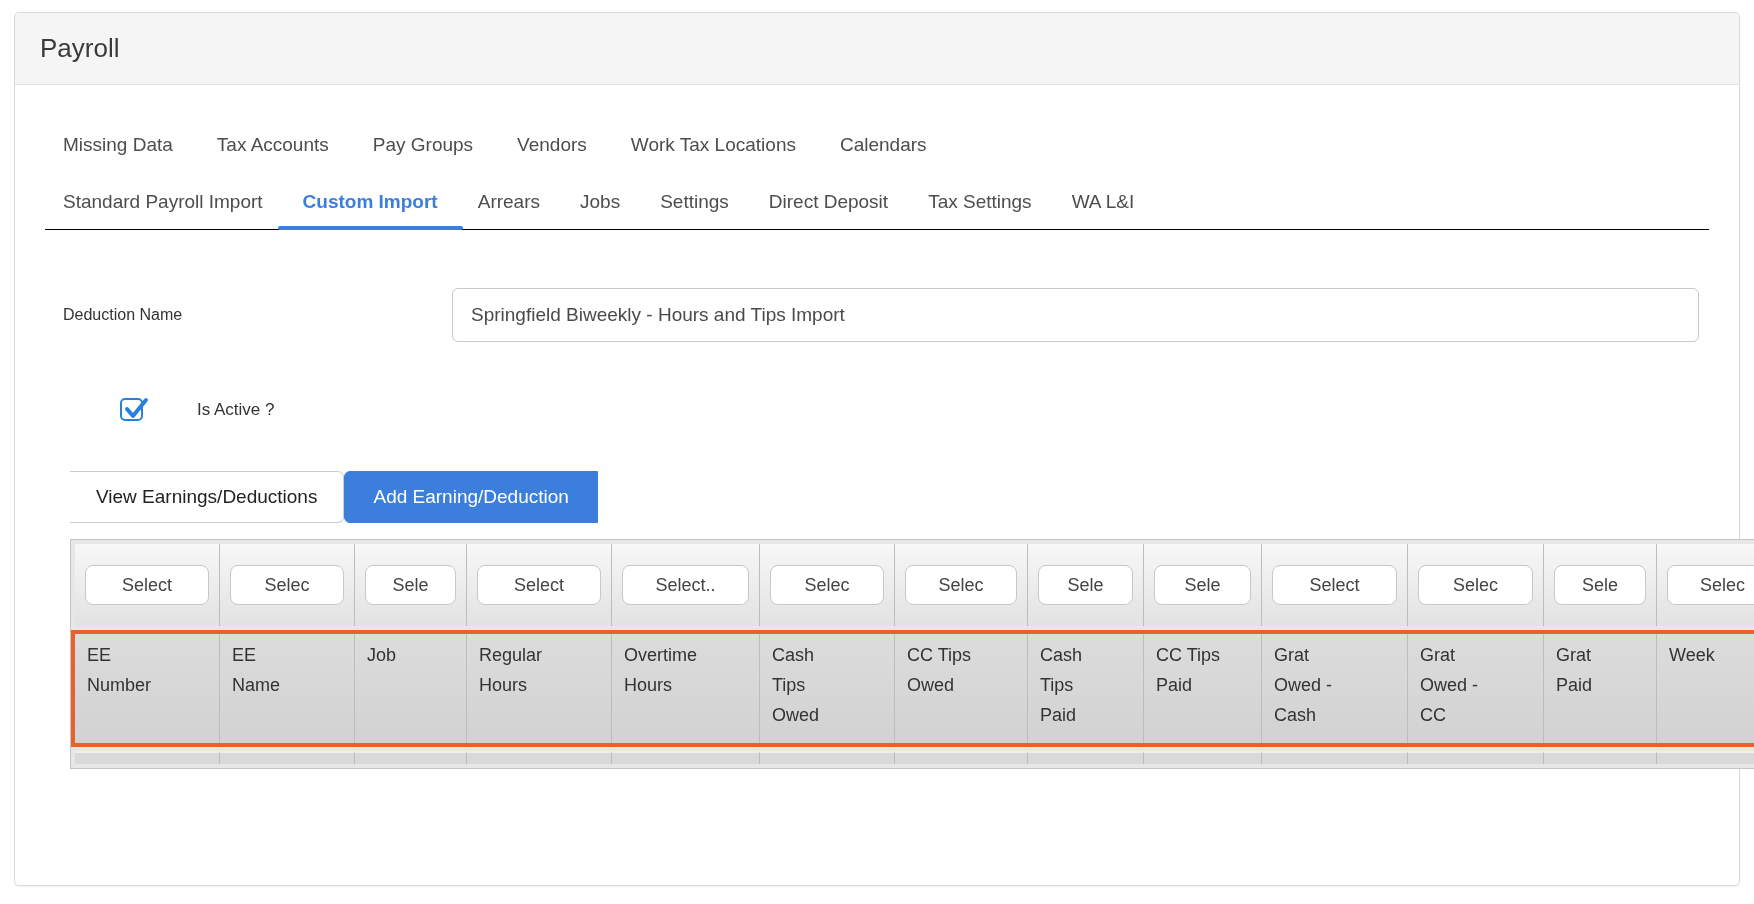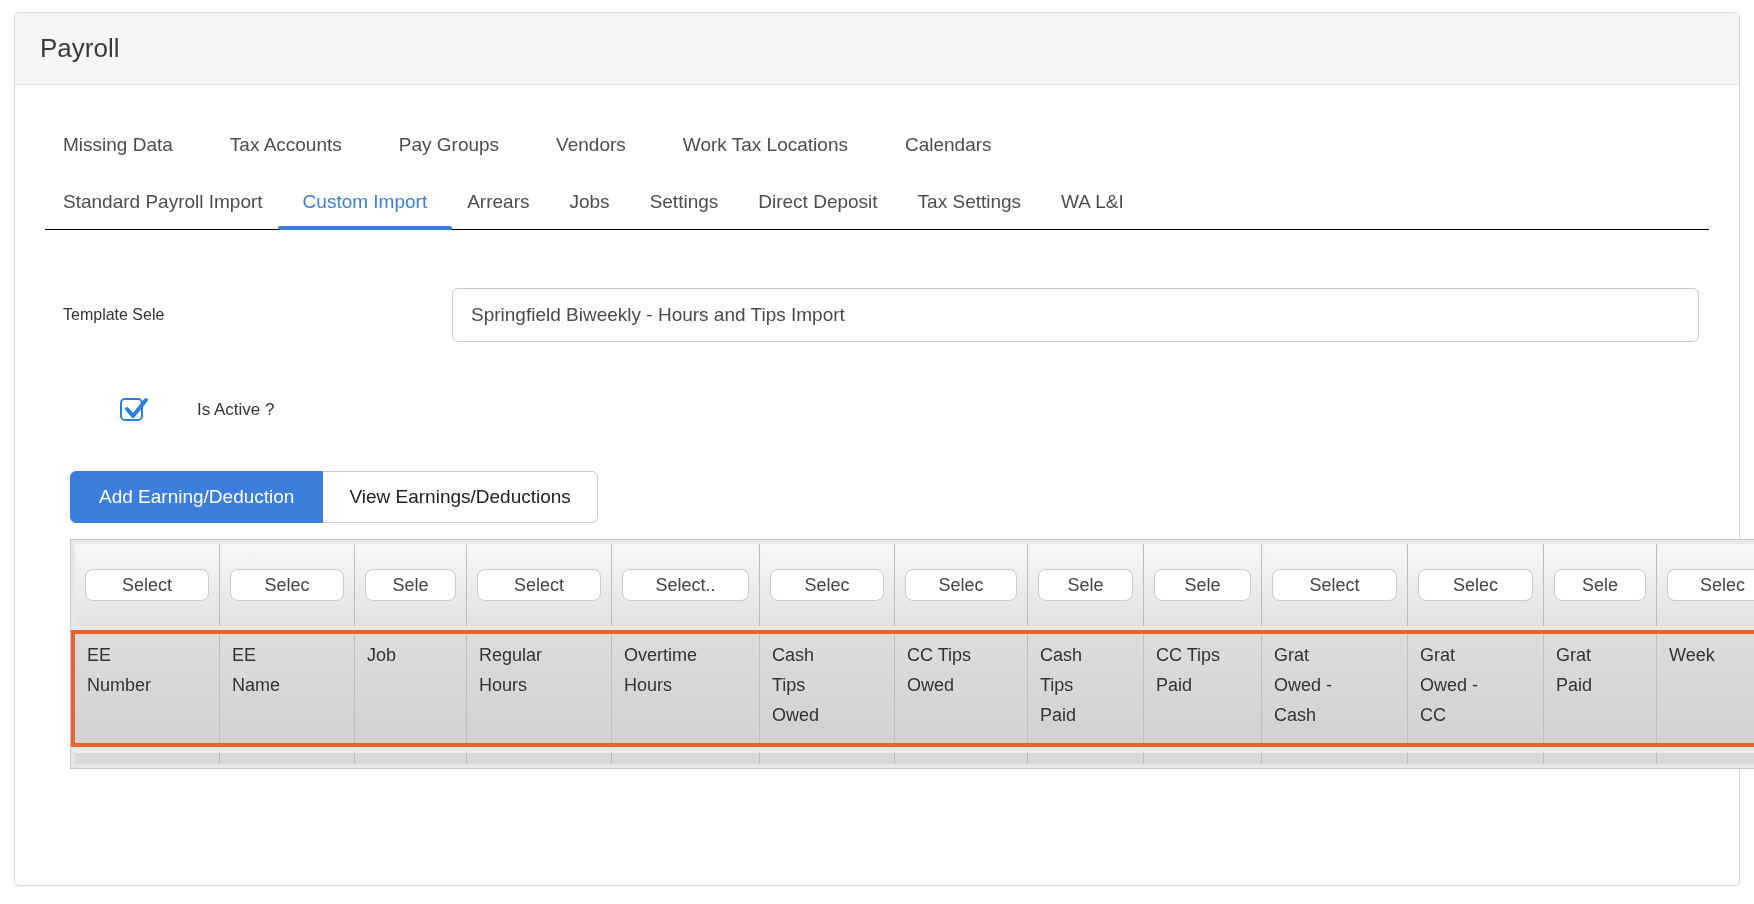--- a/index.html
+++ b/index.html
@@ -17,29 +17,29 @@
     background:#fff;border:1px solid #d9d9d9;border-radius:5px;
     box-shadow:0 1px 2px rgba(0,0,0,.06);
   }
   .panel-heading{
     background:#f5f5f5;border-bottom:1px solid #e3e3e3;
     border-radius:5px 5px 0 0;height:72px;padding:20px 0 0 25px;
   }
   .panel-title{font-size:26px;color:#3a3a3a;}
   .panel-body{padding:0 30px;}
   
-  .tabs-row{display:flex;gap:57px;padding-left:18px;}
+  .tabs-row{display:flex;gap:44px;padding-left:18px;}
   .tabs-row1{margin-top:40px;}
   .tabs-row2-wrap{border-bottom:1px solid #000000;margin-top:10px;}
   .tabs-row2{gap:40px;}
   .tab{
     font-size:19px;color:#4d4d4d;cursor:pointer;display:inline-block;
     padding:9px 0 16px 0;position:relative;white-space:nowrap;
   }
-  .tab.active{color:var(--accent);font-weight:normal;}
+  .tab.active{color:var(--accent);font-weight:bold;}
   .tab.active::after{
     content:"";position:absolute;left:-25px;right:-25px;bottom:-1px;height:4px;
     background:var(--accent);border-radius:2px;
   }
   
   .form-row{display:flex;align-items:center;margin:58px 10px 0 18px;}
   .form-label{flex:0 0 389px;font-size:16px;color:#333;}
   .form-input{
     flex:1;height:54px;border:1px solid #c9c9c9;border-radius:6px;
     font-family:inherit;font-size:19px;color:#4a4a4a;padding:0 18px;outline:none;
@@ -72,21 +72,21 @@
   .trow{display:flex;}
   .cgroup{display:flex;border:4px solid transparent;}
   .row-headers .cgroup{border-color:var(--orange);}
   .tcell{flex:0 0 auto;border-right:1px solid var(--cellline);position:relative;}
   .cgroup .tcell:last-child{border-right:none;}
   .row-selects .tcell{
     height:82px;background:linear-gradient(180deg,#f7f7f7,#e2e2e2);
     display:flex;align-items:center;justify-content:center;padding:0 10px;
   }
   .sel-btn{
-    width:100%;height:32px;background:#fff;border:1px solid #c8c8c8;border-radius:8px;
+    width:100%;height:40px;background:#fff;border:1px solid #c8c8c8;border-radius:8px;
     font-family:inherit;font-size:18px;color:#444;cursor:pointer;
     white-space:nowrap;overflow:hidden;text-align:center;padding:0 6px;
   }
   .row-headers .tcell{
     height:109px;background:linear-gradient(180deg,#dcdcdc,#d2d2d2);
     font-size:18px;line-height:30px;color:#333;
     padding:6px 6px 0 12px;white-space:pre-line;
   }
   .row-strip .tcell{height:13px;background:#d9d9d9;border-top:2px solid #efefef;}
   
@@ -126,36 +126,36 @@
           <span class="tab">Arrears</span>
           <span class="tab">Jobs</span>
           <span class="tab">Settings</span>
           <span class="tab">Direct Deposit</span>
           <span class="tab">Tax Settings</span>
           <span class="tab">WA L&amp;I</span>
         </div>
     </div>
 
     <div class="form-row">
-      <label class="form-label">Template Sele</label>
+      <label class="form-label">Deduction Name</label>
       <input class="form-input" type="text" value="Springfield Biweekly - Hours and Tips Import" style="">
     </div>
 
     <div class="checkbox-row">
       <span class="chk-box">
         <svg width="26" height="26" viewBox="0 0 26 26">
           <polyline points="4,13 10,20 23,4" fill="none" stroke="#2a80e0" stroke-width="4" stroke-linecap="round" stroke-linejoin="round"></polyline>
         </svg>
       </span>
       <span class="chk-label">Is Active ?</span>
     </div>
 
     <div class="toggle-row">
+      <button class="btn btn-view">View Earnings/Deductions</button>
       <button class="btn btn-add">Add Earning/Deduction</button>
-      <button class="btn btn-view">View Earnings/Deductions</button>
     </div>
 
     <div class="map-table" id="mapTable"><div class="trow row-selects">
           <div class="cgroup">
             <div class="tcell" style="flex-basis: 145px;">
               <button class="sel-btn">Select</button>
             </div>
             <div class="tcell" style="flex-basis: 135px;">
               <button class="sel-btn">Selec</button>
             </div>

